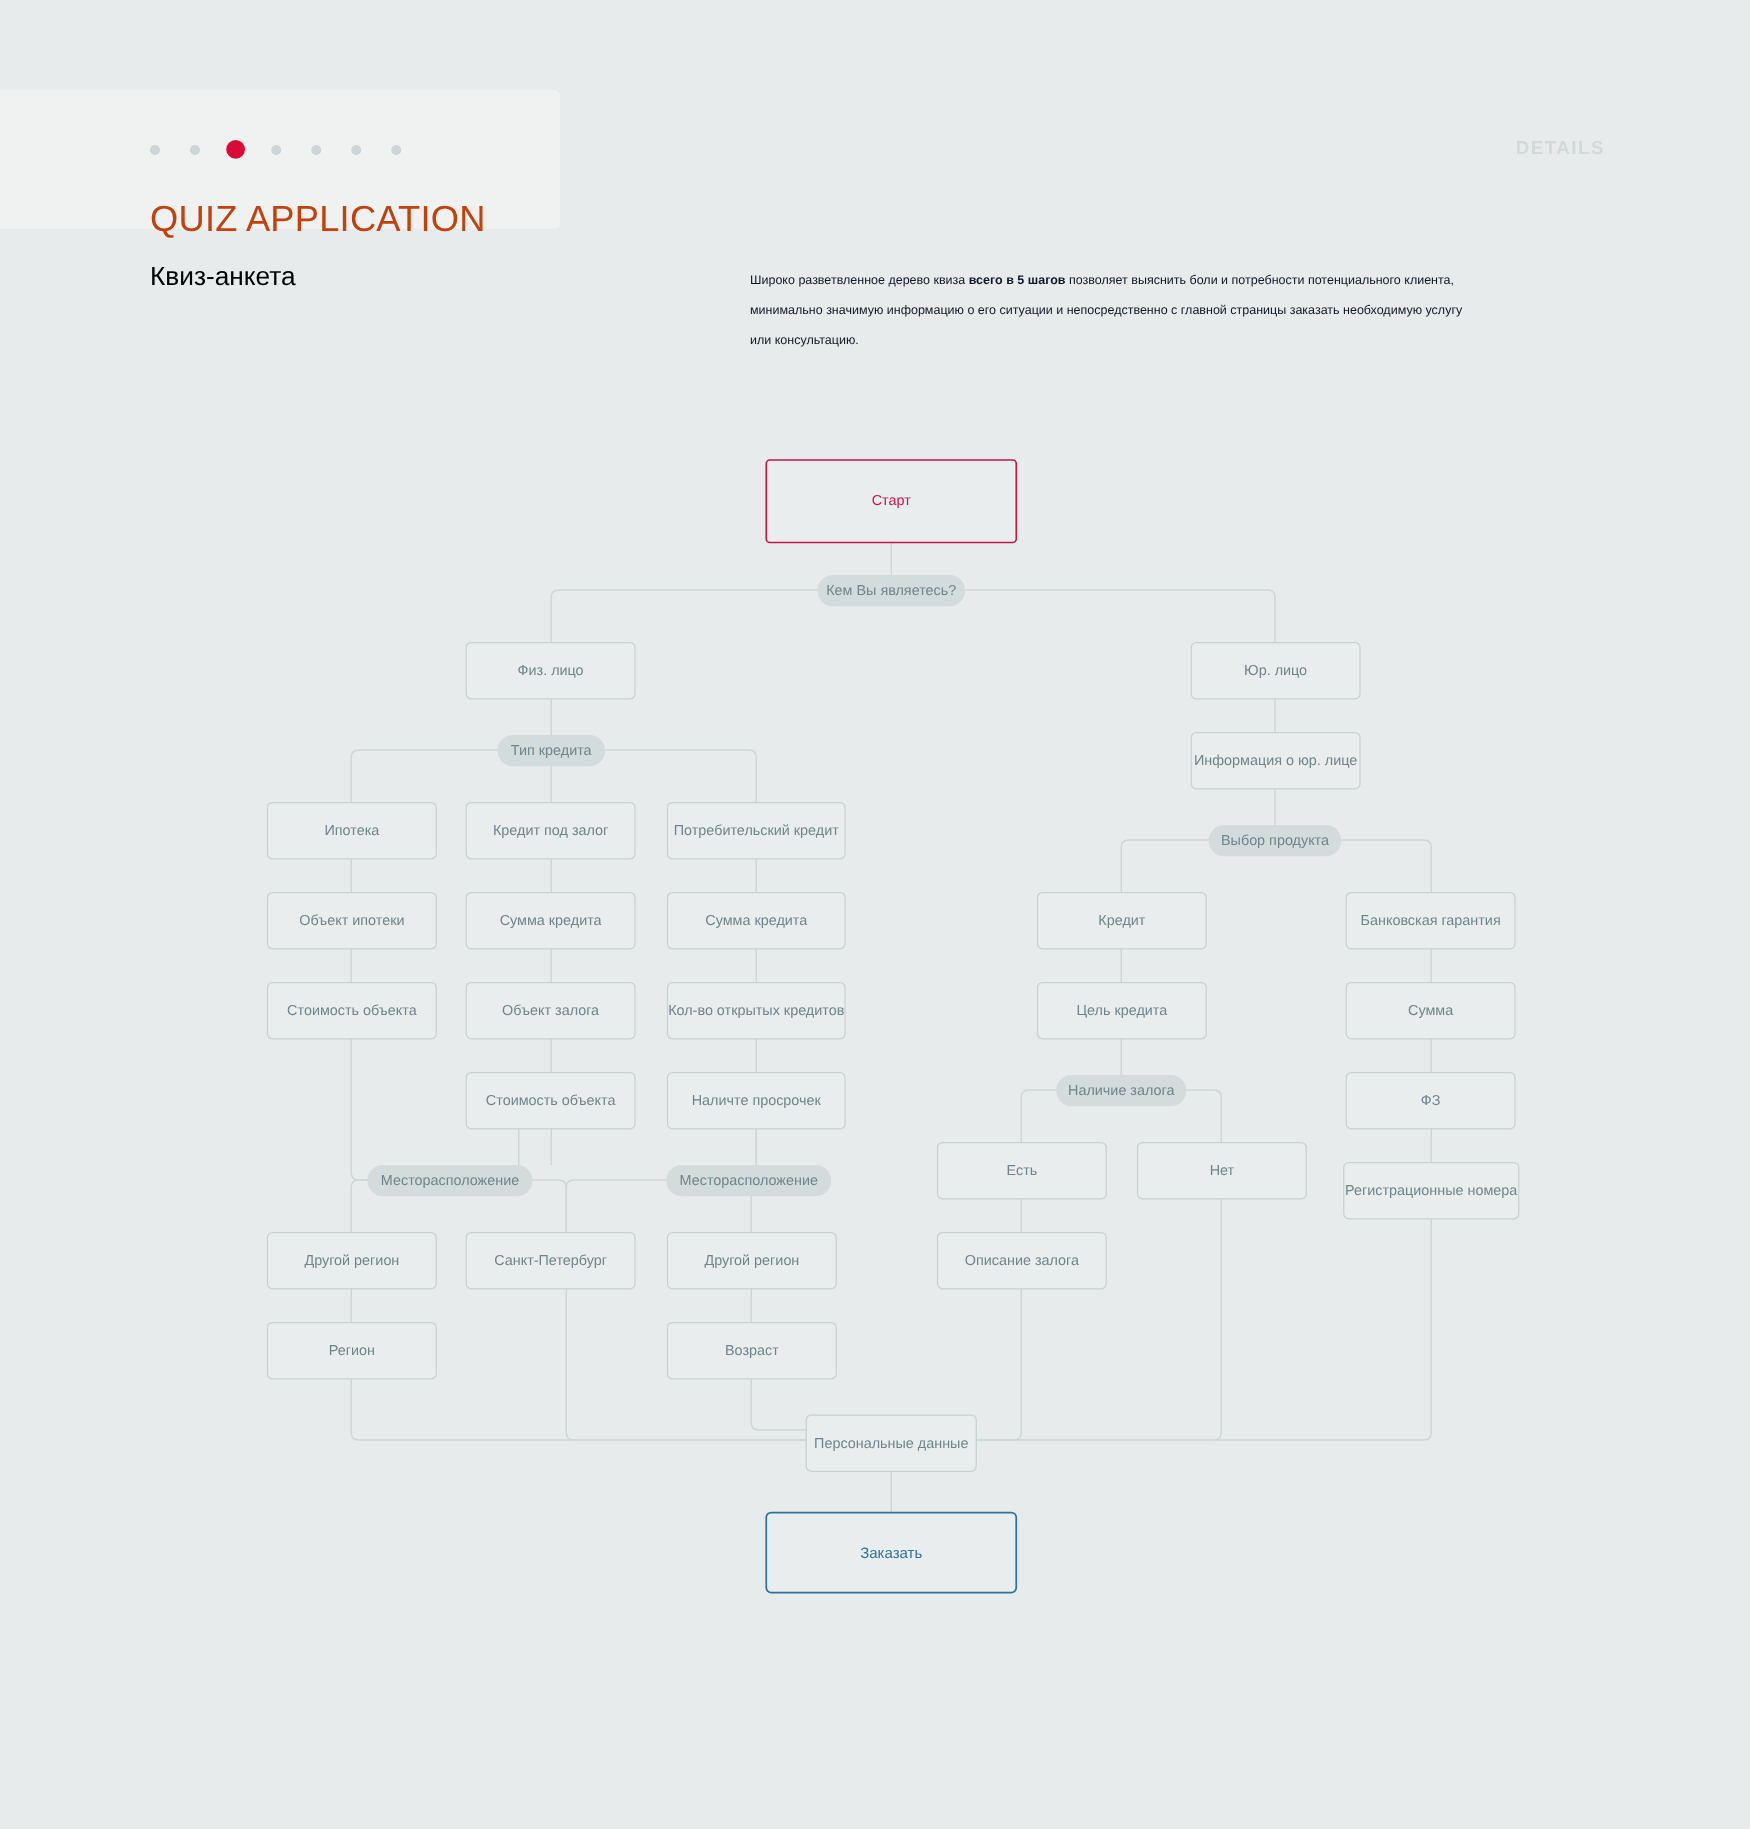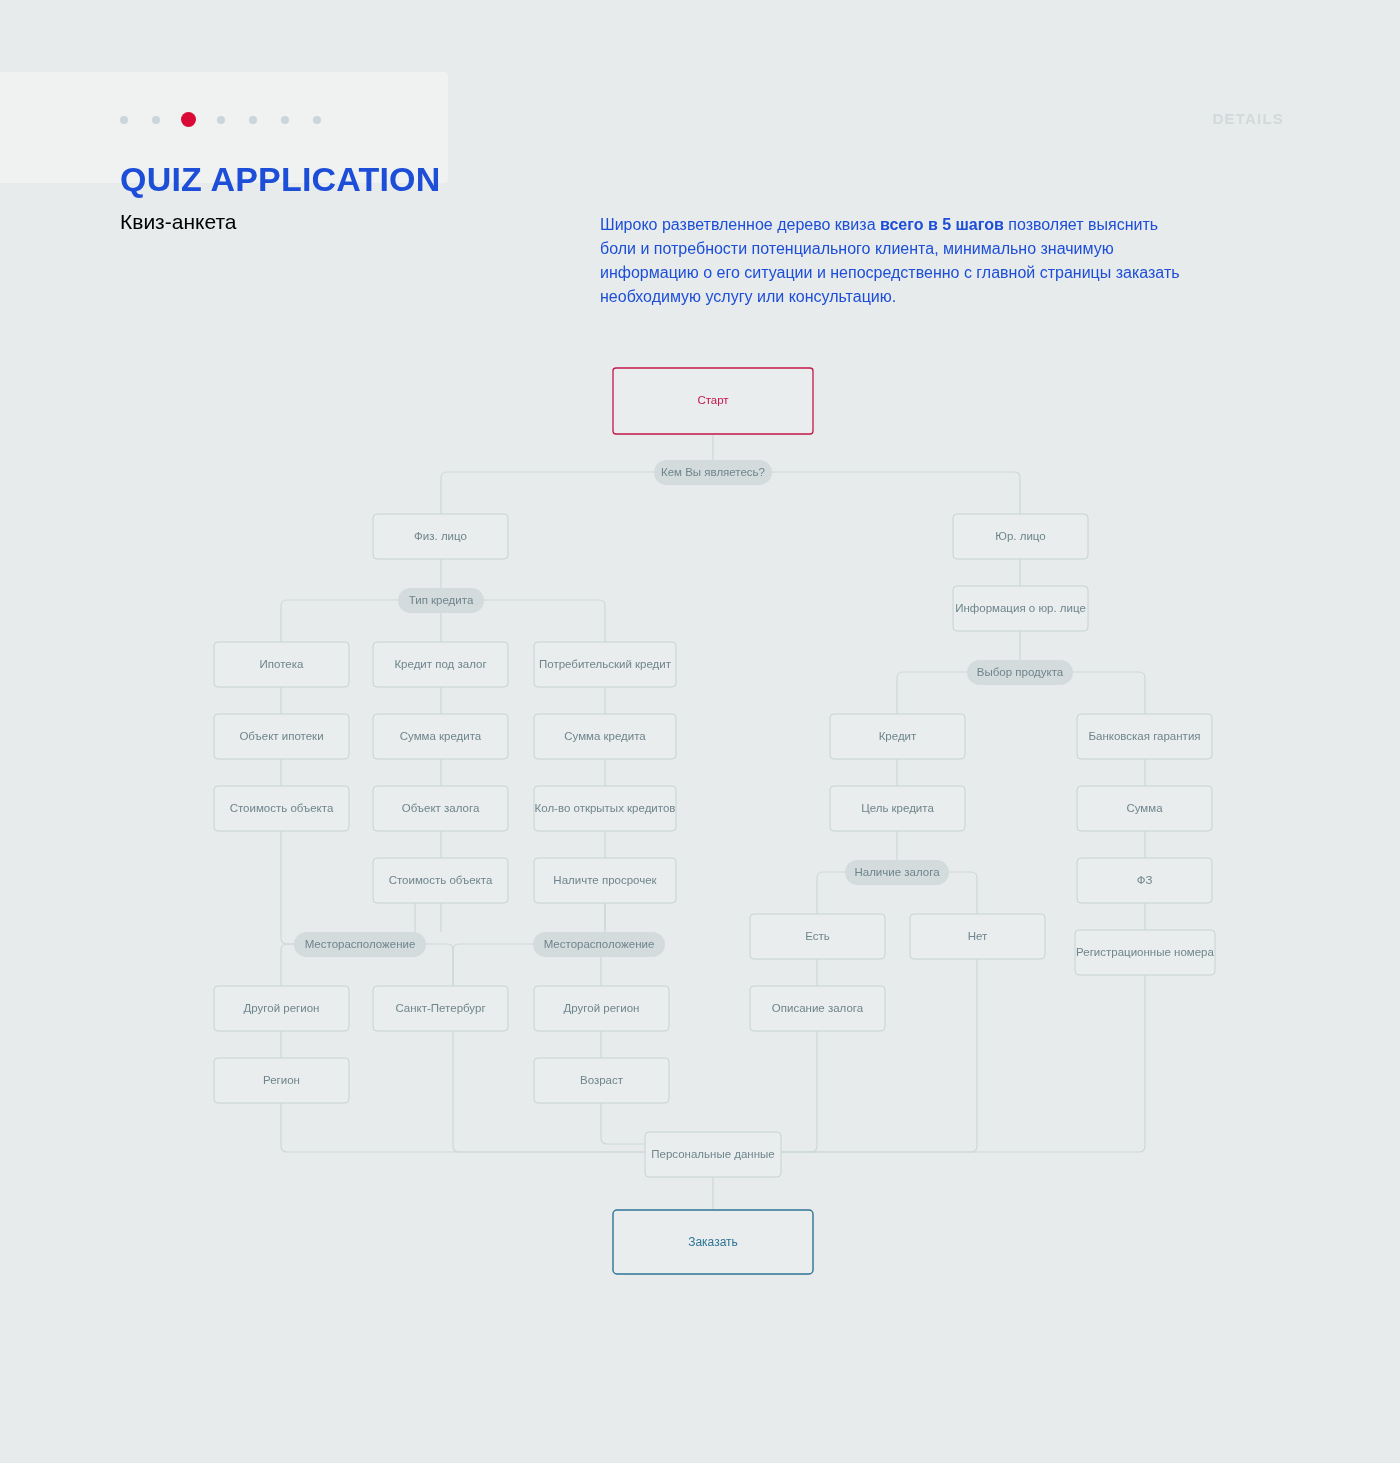--- a/index.html
+++ b/index.html
@@ -39,24 +39,24 @@
   #dots .dot.active {
     width: 15px; height: 15px;
     background: #da0a37;
     margin-right: 21px;
     margin-left: -3px;
   }
 
   #page-title {
     position: absolute;
     left: 120px; top: 160px;
-    font-size: 34px;
-    font-weight: bold;
+    font-size: 29px;
+    font-weight: normal;
     letter-spacing: 0.2px;
-    color: #1d4ed8;
+    color: #c2410c;
     white-space: nowrap;
   }
   #page-subtitle {
     position: absolute;
     left: 120px; top: 210px;
     font-size: 21px;
     color: #000000;
     white-space: nowrap;
   }
   #details-label {
@@ -65,23 +65,23 @@
     font-size: 15px;
     letter-spacing: 1.2px;
     color: #d2d9da;
     font-weight: 600;
   }
 
   #intro {
     position: absolute;
     left: 600px; top: 213px;
     width: 580px;
-    font-size: 16px;
+    font-size: 10px;
     line-height: 24px;
-    color: #1d4ed8;
+    color: #0f172a;
   }
   #intro b { font-weight: bold; }
 
   
   #flow {
     position: absolute;
     left: 13px; top: 350px;
     width: 1400px; height: 940px;
   }
   #flow svg { display: block; }

